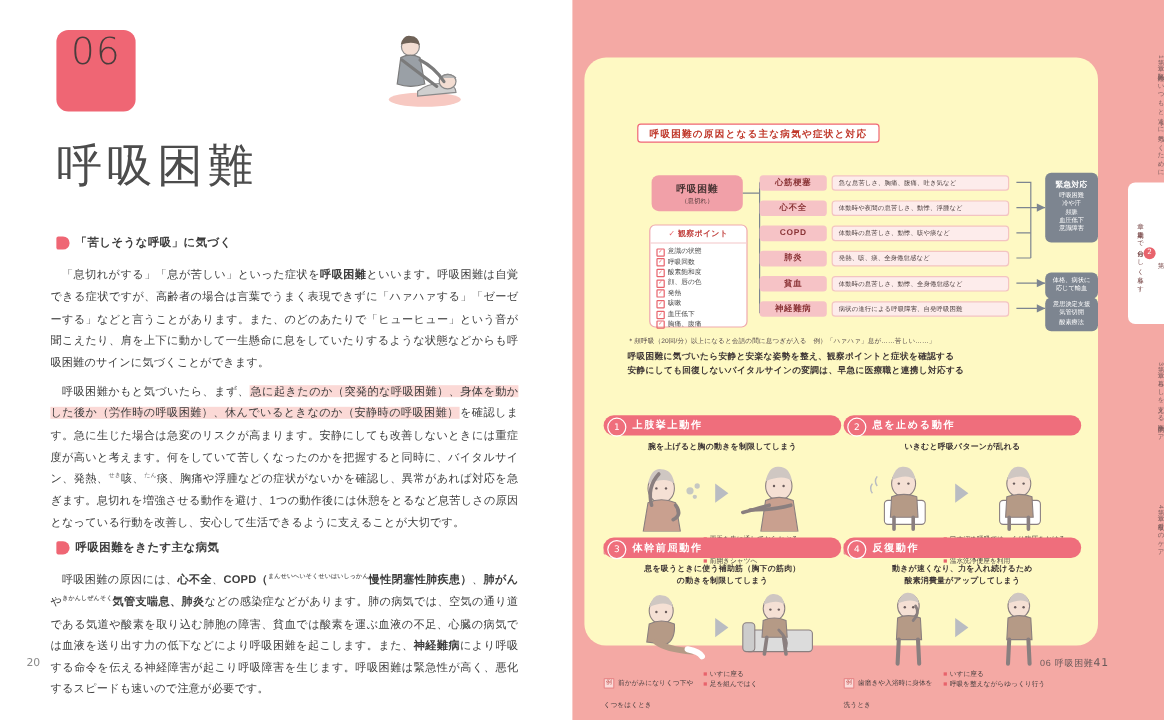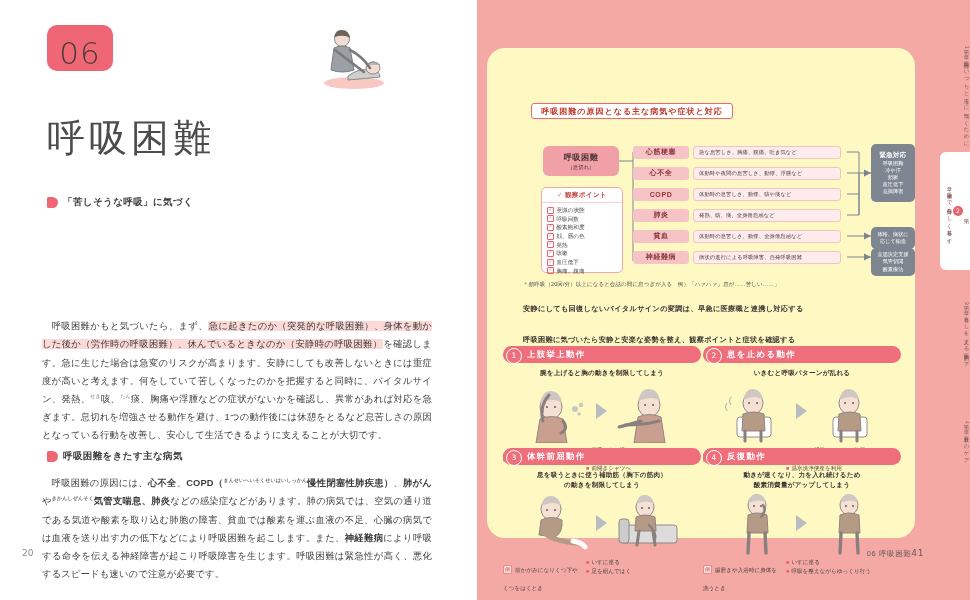--- a/index.html
+++ b/index.html
@@ -7,23 +7,23 @@
     width:970px;height:600px;overflow:hidden;
     background:#ffffff;
     font-family:"Liberation Sans","DejaVu Sans",sans-serif;
     color:#3a3a3a;
   }
   .spread{position:relative;width:970px;height:600px;}
 
   
   .page-left{position:absolute;left:0;top:0;width:477px;height:600px;background:#ffffff;}
   .chapter-badge{
-    position:absolute;left:47px;top:25px;width:66px;height:46px;
+    position:absolute;left:47px;top:25px;width:66px;height:68px;
     background:#ef6674;border-radius:10px 10px 10px 10px;
-    display:flex;align-items:flex-end;justify-content:center;
+    display:flex;align-items:flex-start;justify-content:center;
   }
   .chapter-badge .num{
     font-size:31px;color:#4a3c3c;letter-spacing:1px;font-weight:300;
     font-family:"DejaVu Sans",sans-serif;
   }
   .page-title{
     position:absolute;left:47px;top:88px;font-size:38px;letter-spacing:4px;
     color:#4c4c4c;font-weight:500;
   }
   .hero-illus{position:absolute;left:318px;top:28px;width:70px;height:62px;}
@@ -205,20 +205,23 @@
         <path d="M32 22 Q44 28 52 40" stroke="#7b7b7b" stroke-width="2.6" fill="none" stroke-linecap="round"></path>
         <path d="M17 22 Q30 32 46 44" stroke="#7b7b7b" stroke-width="2.6" fill="none" stroke-linecap="round"></path>
       </svg>
     </div>
 
     <div class="sec-head" style="left:47px;top:196px;">
       <span class="marker"></span>
       <span class="txt">「苦しそうな呼吸」に気づく</span>
     </div>
 
+    <p class="para" style="left:42px;top:211px;">
+      　「息切れがする」「息が苦しい」といった症状を<b>呼吸困難</b>といいます。呼吸困難は自覚できる症状ですが、高齢者の場合は言葉でうまく表現できずに「ハァハァする」「ゼーゼーする」などと言うことがあります。また、のどのあたりで「ヒューヒュー」という音が聞こえたり、肩を上下に動かして一生懸命に息をしていたりするような状態などからも呼吸困難のサインに気づくことができます。
+    </p>
 
     <p class="para" style="left:42px;top:308px;">
       　呼吸困難かもと気づいたら、まず、<span class="hl">急に起きたのか（突発的な呼吸困難）、身体を動かした後か（労作時の呼吸困難）、休んでいるときなのか（安静時の呼吸困難）</span>を確認します。急に生じた場合は急変のリスクが高まります。安静にしても改善しないときには重症度が高いと考えます。何をしていて苦しくなったのかを把握すると同時に、バイタルサイン、発熱、<span class="ruby">せき</span>咳、<span class="ruby">たん</span>痰、胸痛や浮腫などの症状がないかを確認し、異常があれば対応を急ぎます。息切れを増強させる動作を避け、1つの動作後には休憩をとるなど息苦しさの原因となっている行動を改善し、安心して生活できるように支えることが大切です。
     </p>
 
     <div class="sec-head" style="left:47px;top:450px;">
       <span class="marker"></span>
       <span class="txt">呼吸困難をきたす主な病気</span>
     </div>
 
@@ -334,21 +337,21 @@
         <span class="ad">呼吸困難<br>冷や汗<br>頻脈<br>血圧低下<br>意識障害</span>
       </div>
       <div class="act-box" style="left:384px;top:179px;width:44px;height:22px;">
         <span class="ad"><span>体格、病状に</span><br><span>応じて輸血</span></span>
       </div>
       <div class="act-box" style="left:384px;top:200px;width:44px;height:28px;">
         <span class="ad"><span>意思決定支援</span><br>気管切開<br>酸素療法</span>
       </div>
 
       <div class="note-line" style="top:233px;">＊頻呼吸（20回/分）以上になると会話の間に息つぎが入る　例）「ハァハァ」息が……苦しい……」</div>
-      <div class="note-bold" style="top:244px;margin-top:43px;">呼吸困難に気づいたら安静と安楽な姿勢を整え、観察ポイントと症状を確認する</div>
+      <div class="note-bold" style="top:244px;">呼吸困難に気づいたら安静と安楽な姿勢を整え、観察ポイントと症状を確認する</div>
       <div class="note-bold" style="top:256px;">安静にしても回復しないバイタルサインの変調は、早急に医療職と連携し対応する</div>
 
 
       <div class="panel" style="left:16px;top:298px;">
         <div class="panel-hd">
           <span class="pnum">1</span>
           <span class="plabel">上肢挙上動作</span>
         </div>
         <div class="panel-sub">腕を上げると胸の動きを制限してしまう</div>
         <div class="panel-art">

